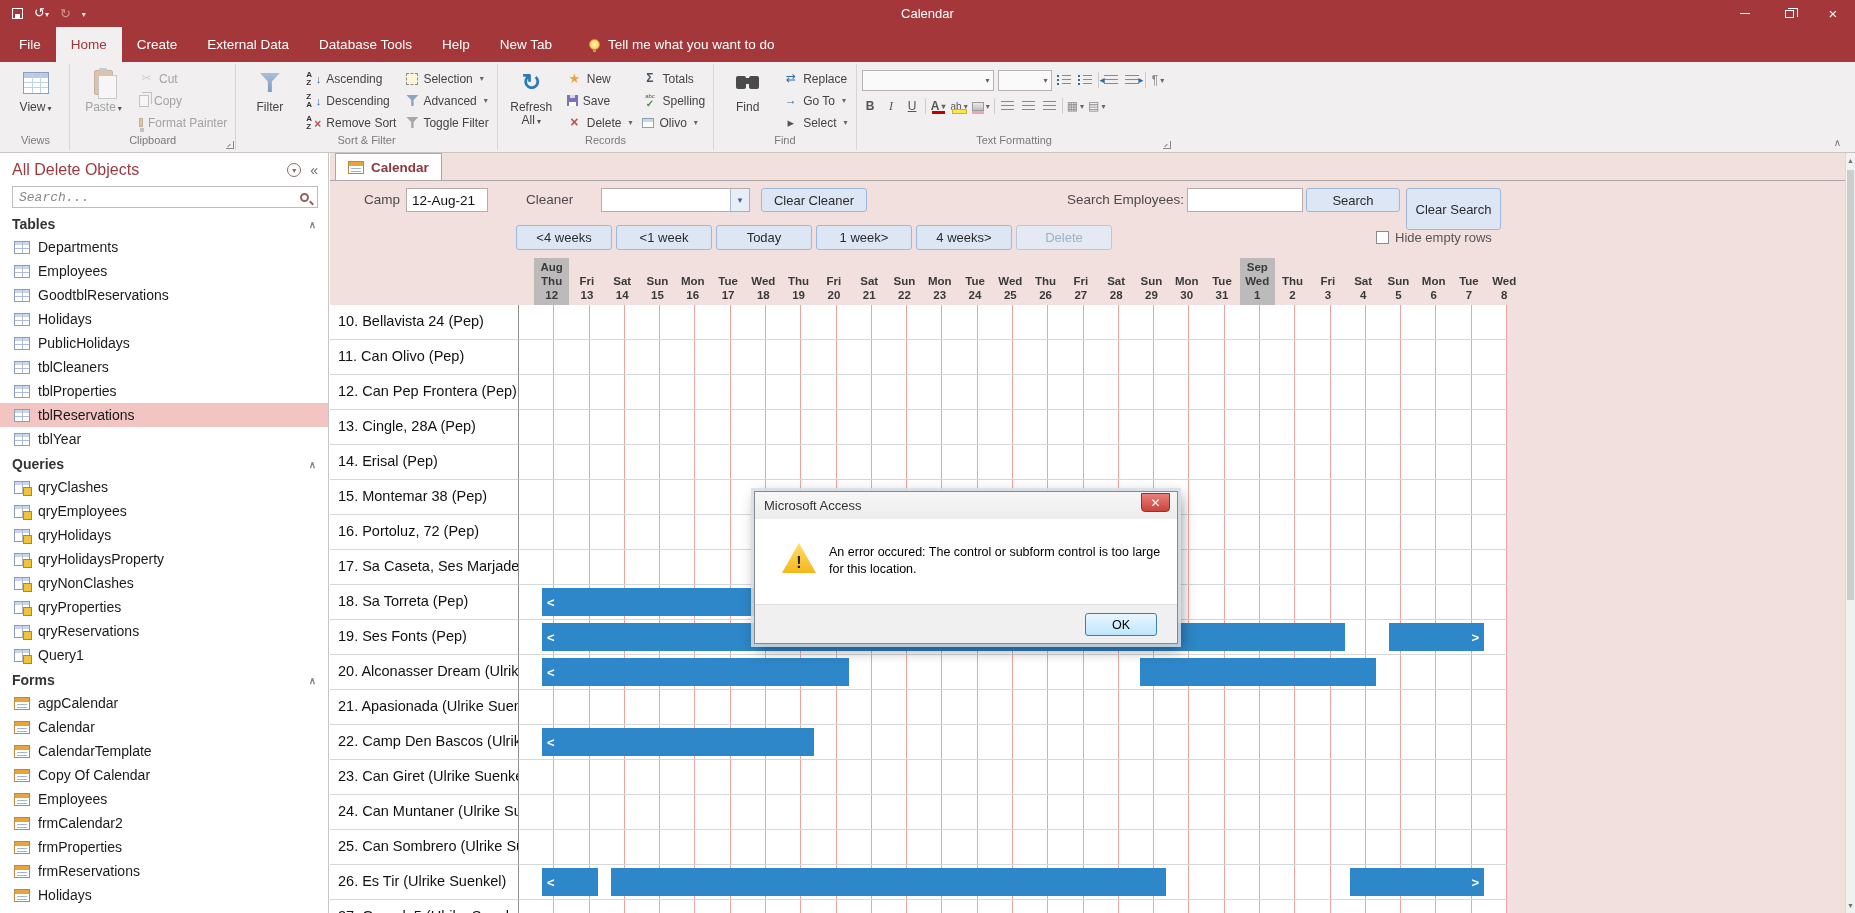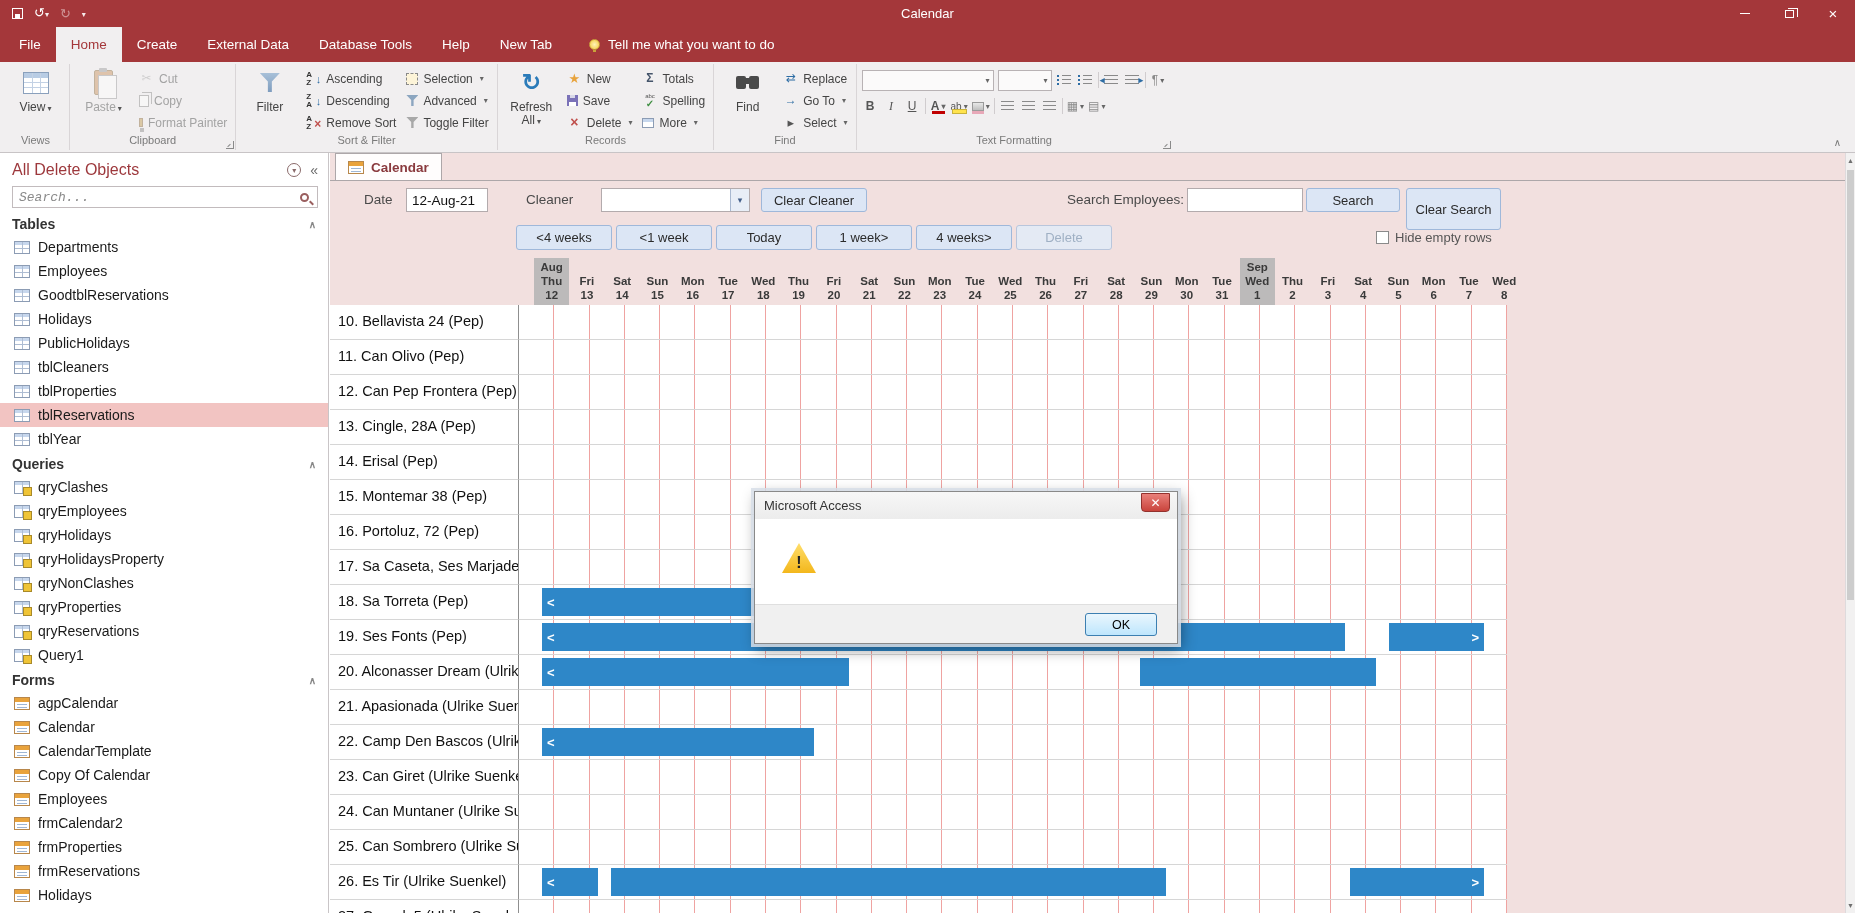--- a/index.html
+++ b/index.html
@@ -352,21 +352,21 @@
           </div>
         <div class="sitem">
             <span class="si-spell">
               <i>abc</i>
               <b>✓</b>
             </span>
             <span>Spelling</span>
           </div>
         <div class="sitem">
             <span class="ic ic-moregrid"></span>
-            <span>More</span>
+            <span>Olivo</span>
             <span class="dd">▾</span>
           </div>
       </div>
     </div>
     <div class="rg-name"><span>Records</span></div>
   </div>
   <div class="rsep"></div>
 
   <div class="rgroup">
     <div class="rg-body">
@@ -596,21 +596,21 @@
 </div>
 
 <div class="content">
   <div class="tabstrip">
     <div class="doctab">
       <span class="oi oi-form"></span>
       <span>Calendar</span>
     </div>
   </div>
   <div class="formarea">
-    <div class="lbl" style="left:34px;top:6px">Date</div>
+    <div class="lbl" style="left:34px;top:6px">Camp</div>
     <input class="tin" style="left: 76px; width: 82px;" value="12-Aug-21">
     <div class="lbl" style="left:196px;top:6px">Cleaner</div>
     <div class="comboBox" style="left:271px;width:149px">
       <span class="cfield"></span>
       <span class="cbtn">▾</span>
     </div>
     <div class="abtn" style="left:431px;top:6px;width:106px;height:24px">Clear Cleaner</div>
     <div class="lbl" style="left:660px;top:6px;width:194px;text-align:right">Search Employees:</div>
     <input class="tin" style="left: 857px; width: 116px;" value="">
     <div class="abtn" style="left:976px;top:6px;width:94px;height:24px">Search</div>
@@ -858,17 +858,21 @@
   <div class="vs-down">▼</div>
 </div>
 
 <div class="dialog">
   <div class="dlg-title">
       <span>Microsoft Access</span>
     </div>
   <div class="dlg-close">✕</div>
   <div class="dlg-body">
     <div class="warn-tri"></div>
+    <div class="dlg-msg">
+      <div>An error occured: The control or subform control is too large</div>
+      <div>for this location.</div>
+    </div>
   </div>
   <div class="dlg-footer">
     <div class="ok-btn">OK</div>
   </div>
 </div>
 
 </body></html>

